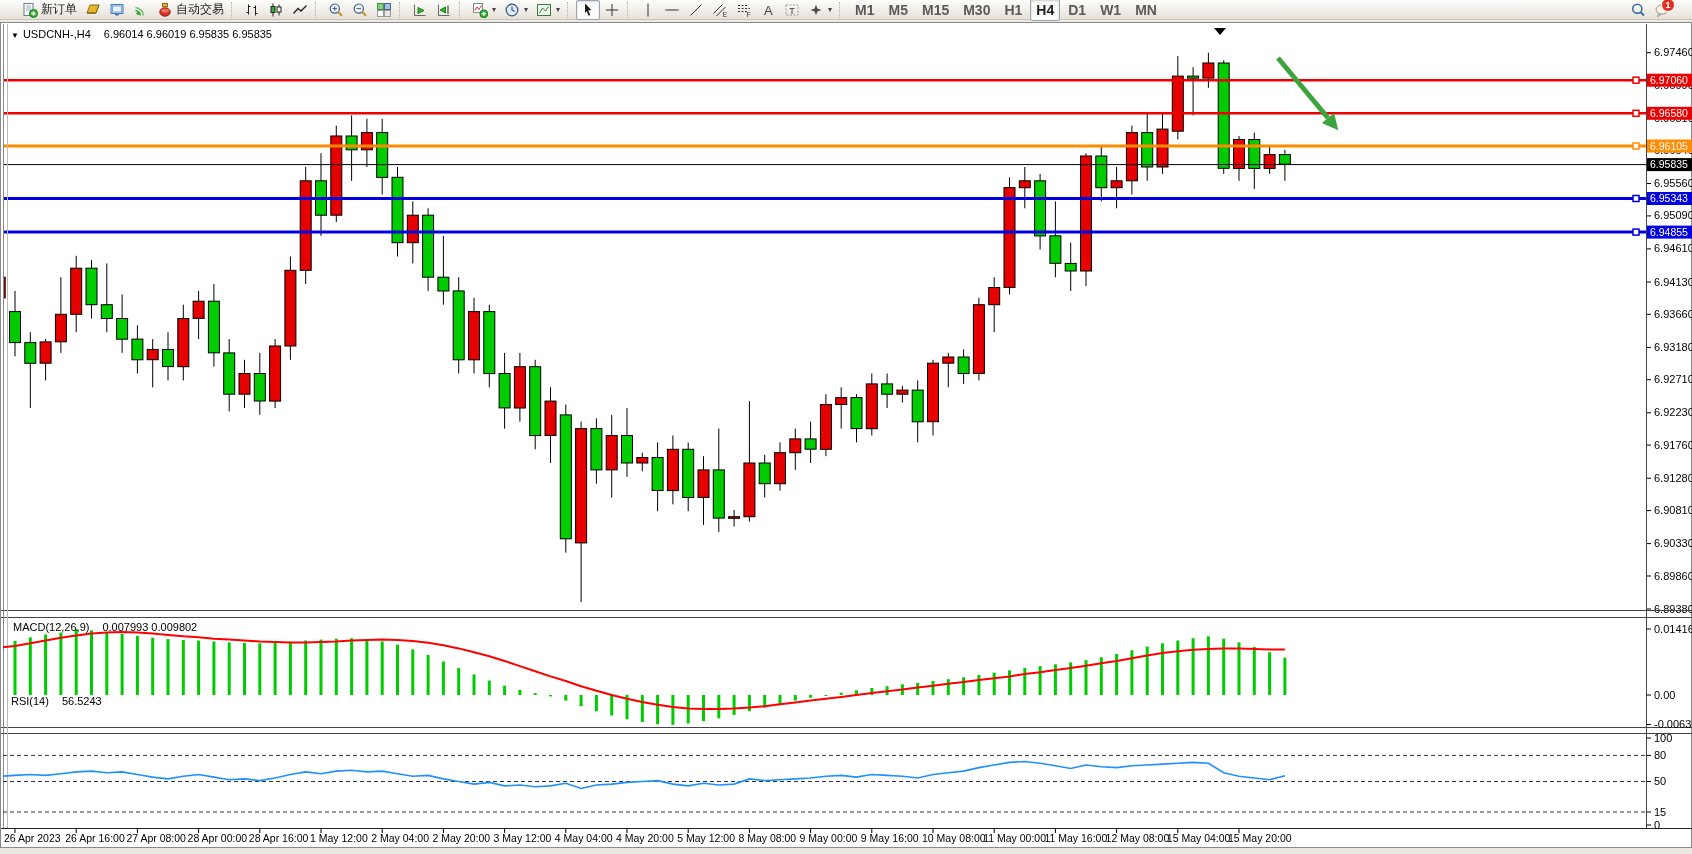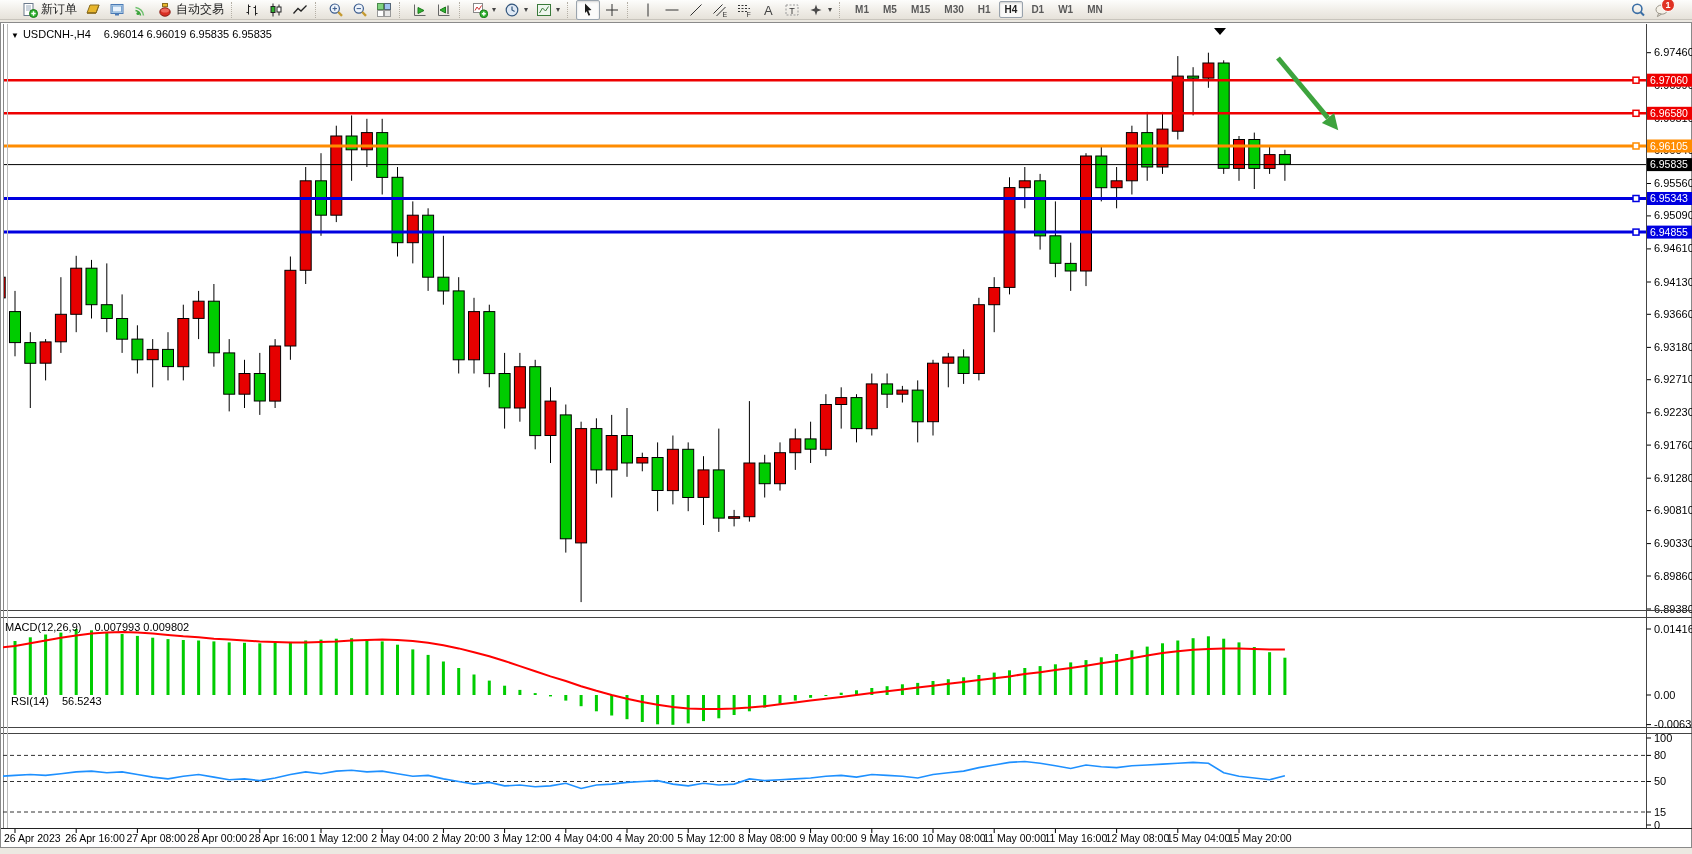--- a/index.html
+++ b/index.html
@@ -7,33 +7,33 @@
   
   #toolbar{position:absolute;left:0;top:0;width:1692px;height:20px;
     background:linear-gradient(#fdfdfc,#efece6 60%,#e6e2da);border-bottom:1px solid #c8c4bc;
     display:flex;align-items:center;padding:0 18px;box-sizing:border-box;}
   .tb-btn{height:18px;display:flex;align-items:center;gap:3px;padding:0 3px;border:1px solid transparent;border-radius:2px;cursor:default;}
   .tb-btn.pressed{border-color:#9aa4ae;background:#fbfbfb;box-shadow:inset 0 1px 2px rgba(0,0,0,.15);}
   .tb-btn svg{width:16px;height:16px;display:block;}
   .tb-label{font-size:12px;color:#222;white-space:nowrap;}
   .tb-caret{font-size:8px;color:#444;margin-left:1px;}
   .tb-sep{width:5px;height:16px;margin:0 3px;border-left:1px dotted #b4afa5;}
-  .tf-btn{font-size:10px;font-weight:bold;color:#5a5a5a;padding:2px 5px;border:1px solid transparent;border-radius:2px;margin:0 1px;}
+  .tf-btn{font-size:14px;font-weight:bold;color:#5a5a5a;padding:2px 5px;border:1px solid transparent;border-radius:2px;margin:0 1px;}
   .tf-btn.active{color:#222;background:#fafaf9;border-color:#98a2ac;box-shadow:inset 0 1px 2px rgba(0,0,0,.18);}
   .tb-spacer{flex:1;}
   .chat-wrap{position:relative;}
   .chat-badge{position:absolute;top:-4px;right:-5px;background:#e03224;color:#fff;font-size:9px;font-weight:bold;
     border-radius:7px;min-width:12px;height:12px;line-height:12px;text-align:center;border:1px solid #fff;}
   
   #win{position:absolute;left:0;top:22px;width:1692px;height:826px;background:#fff;border:1px solid #8a8a8a;box-sizing:border-box;}
   #chart-svg{position:absolute;left:0;top:0;}
   .overlay-label{position:absolute;font-size:11px;color:#000;white-space:nowrap;z-index:5;}
   #title-line{left:10px;top:5px;}
   #title-line .caret{font-size:8px;color:#000;margin-right:4px;}
-  #macd-label{left:4px;top:598px;}
+  #macd-label{left:12px;top:598px;}
   #rsi-label{left:10px;top:672px;}
   .val-sp{margin-left:13px;}
 </style>
 </head>
 <body>
 
 <div id="app">
   <div id="toolbar">
       <div class="tb-btn">
         <span style="display:block;height:16px;">

